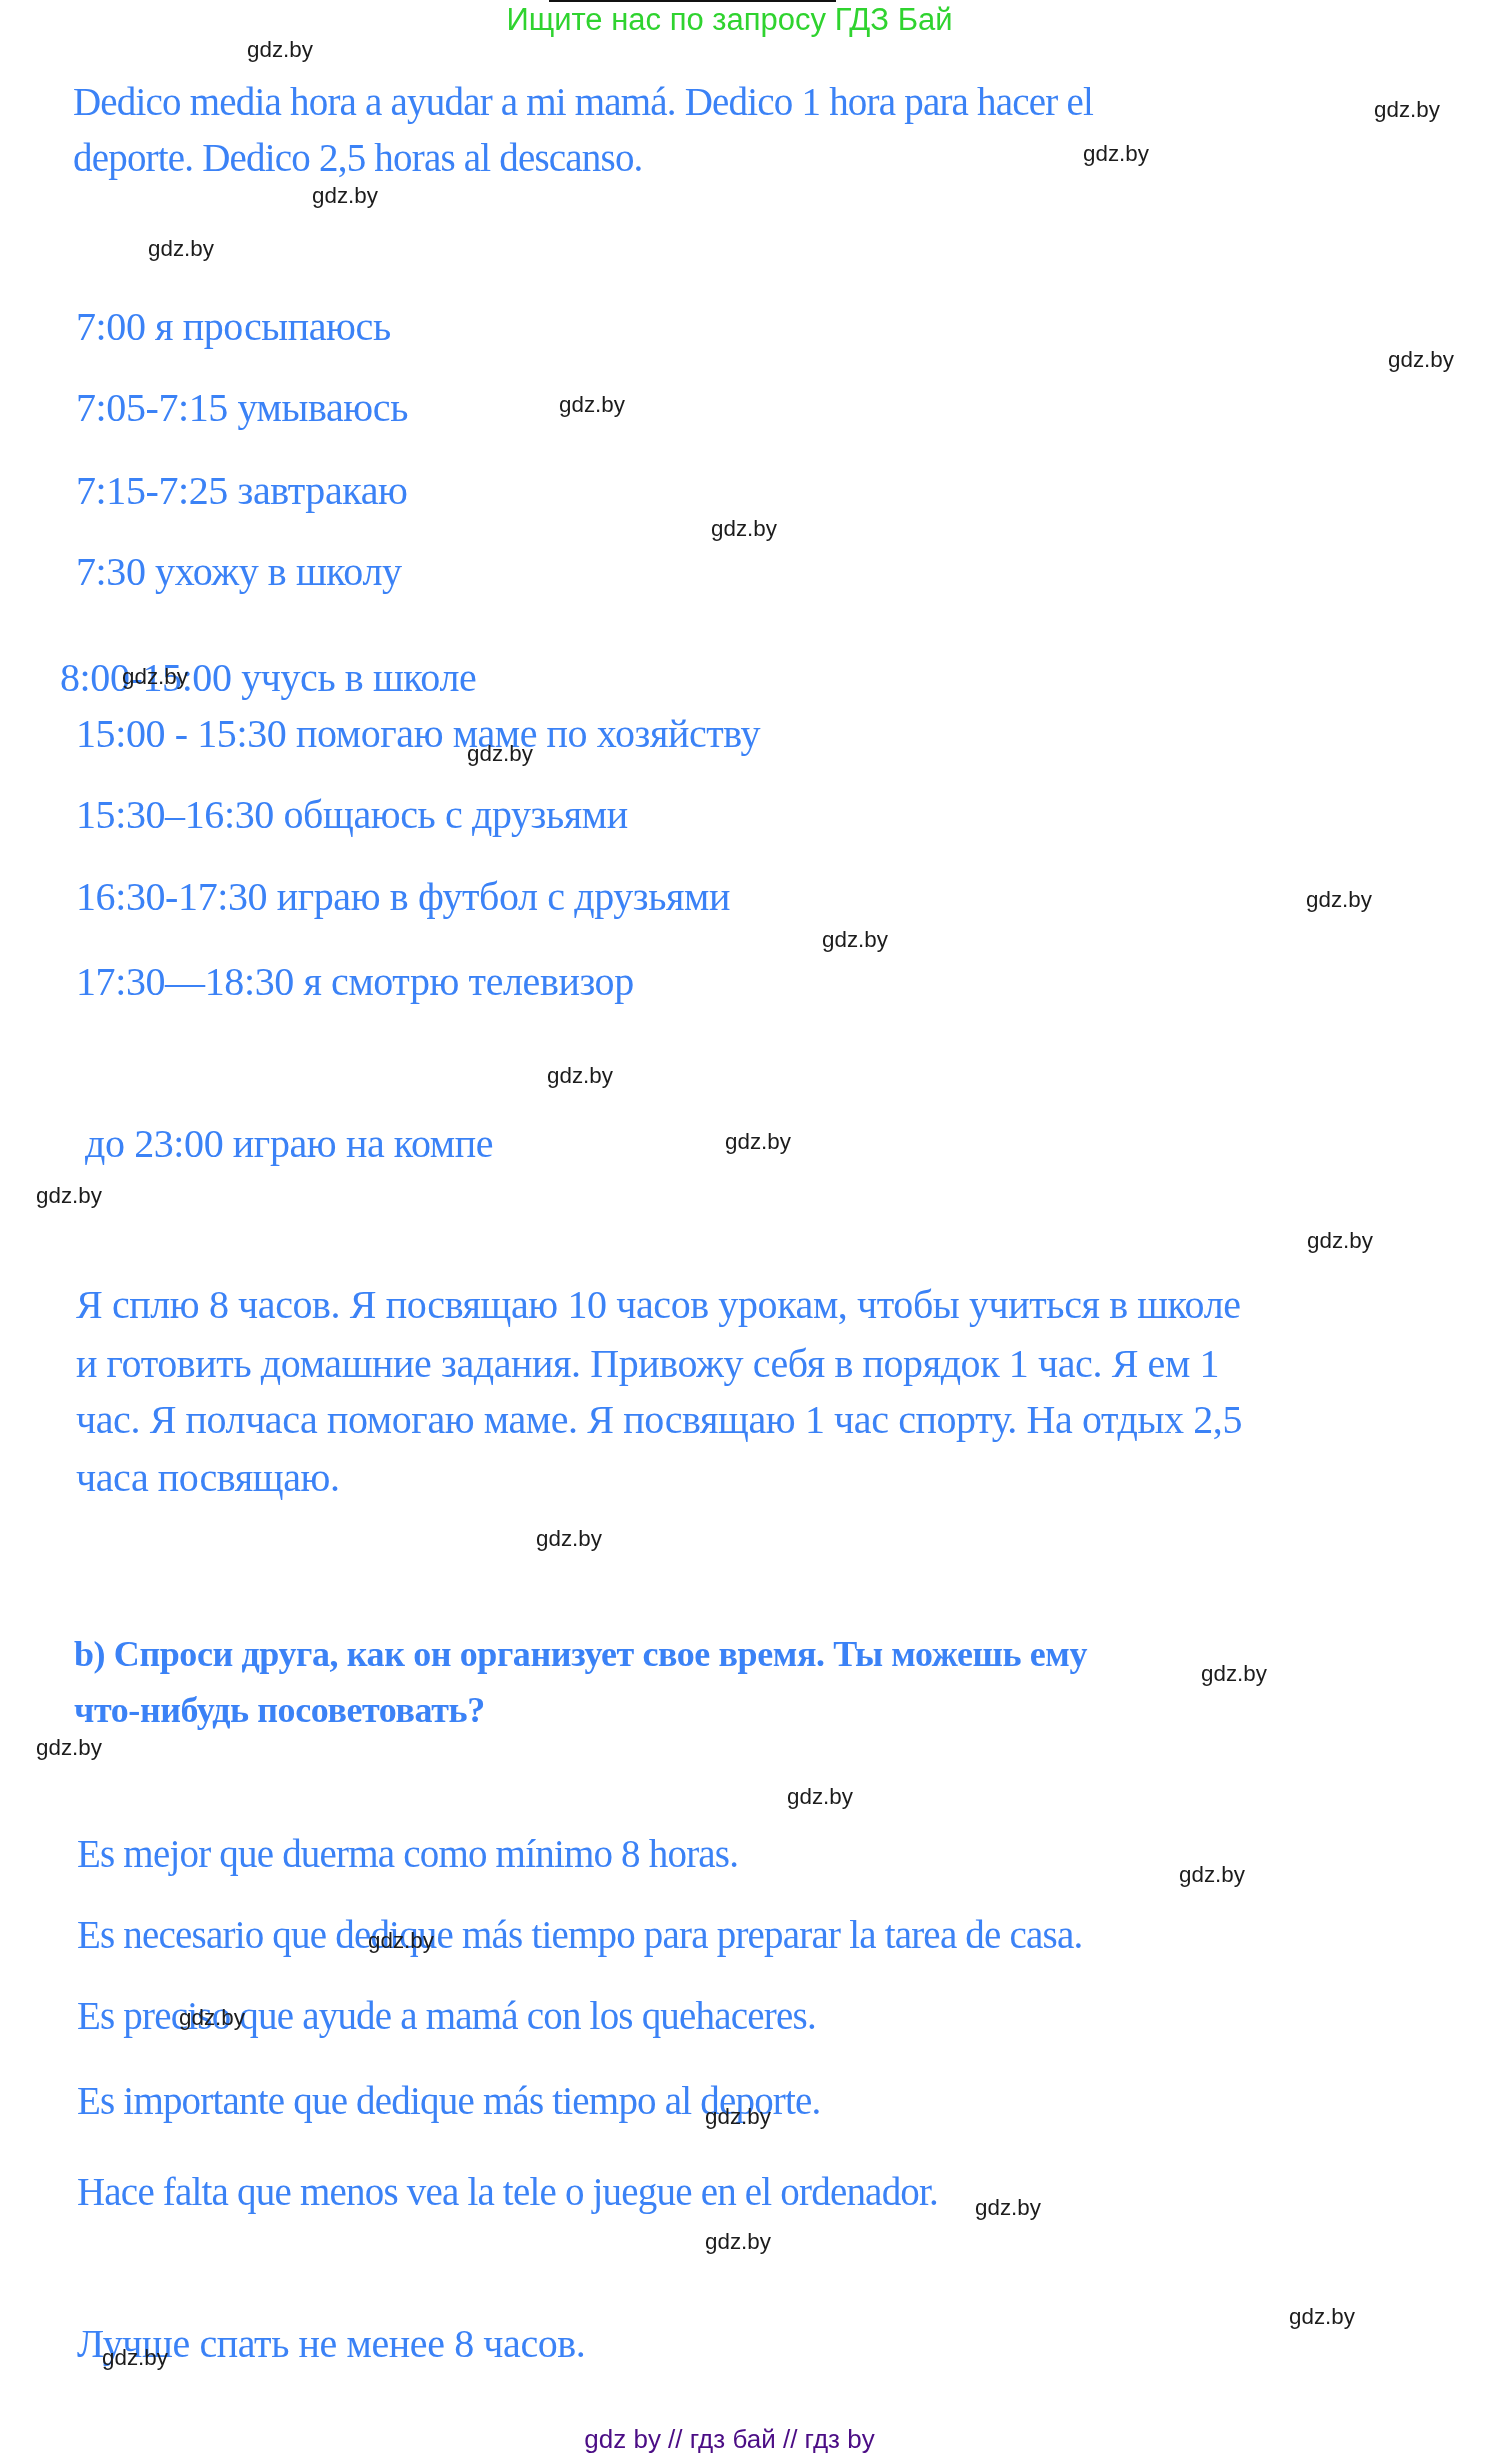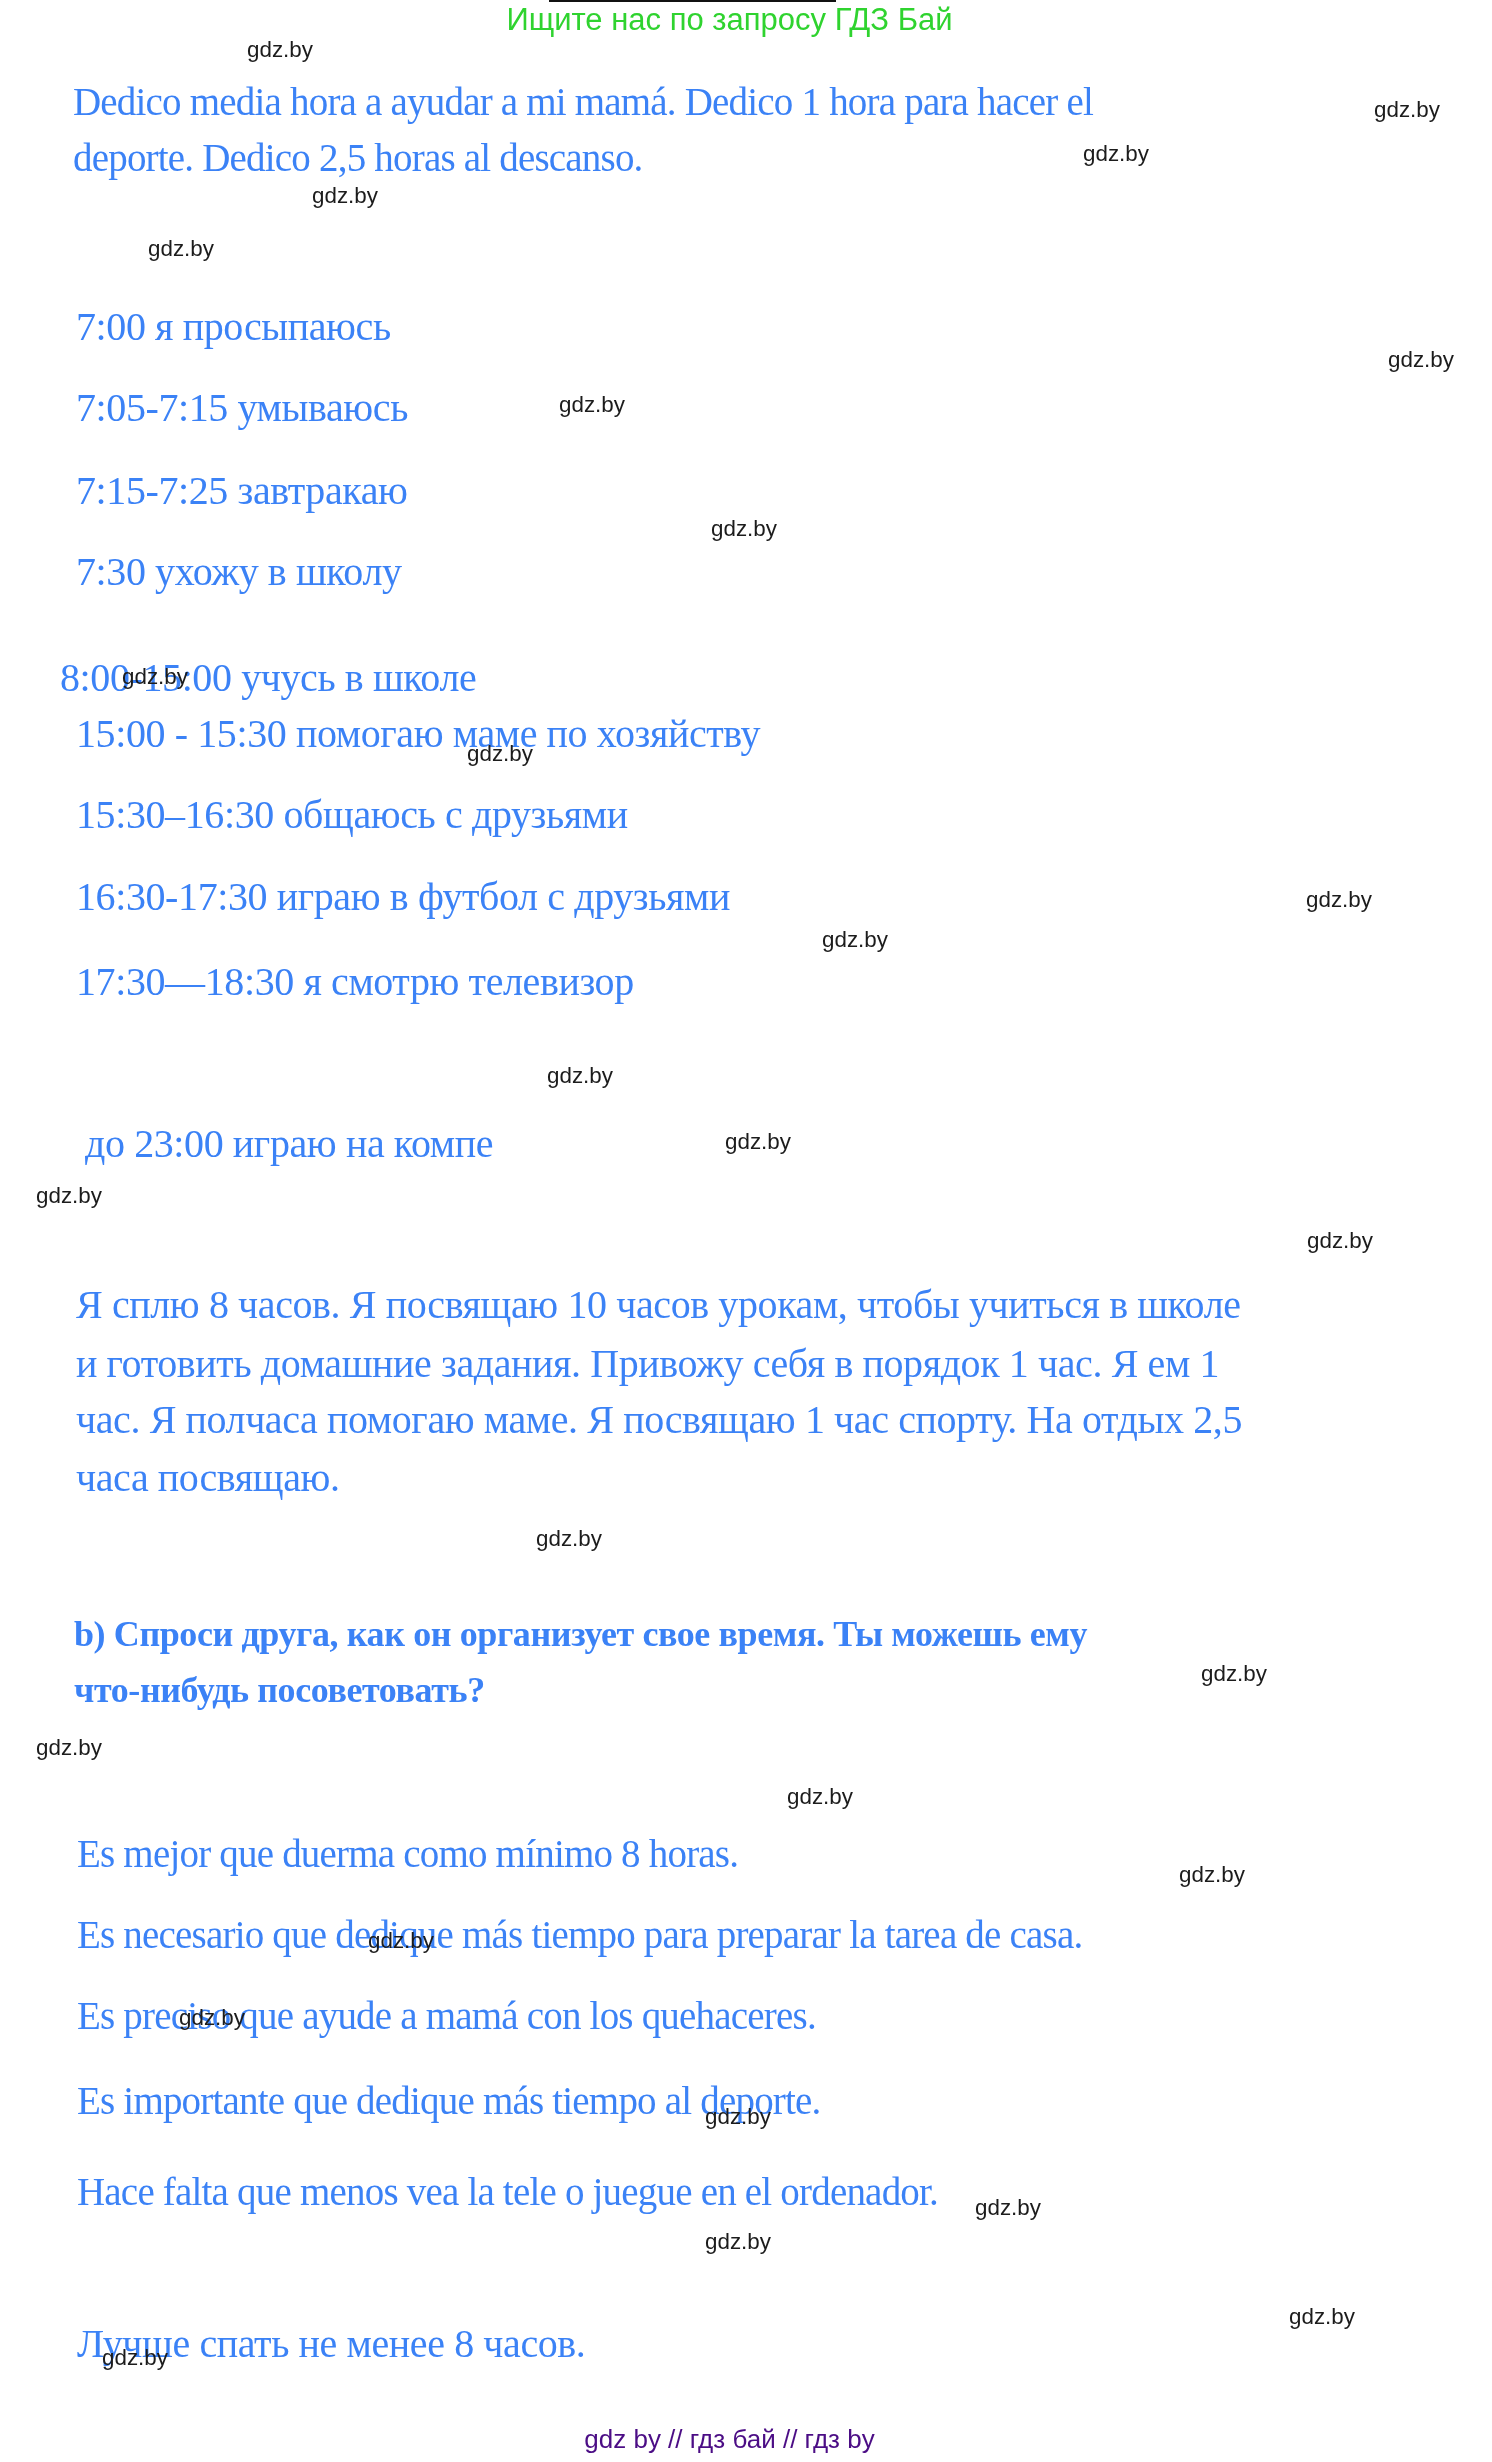--- a/index.html
+++ b/index.html
@@ -14,21 +14,21 @@
   .line {
     position: absolute;
     white-space: nowrap;
     color: #3b82f6;
     font-family: "Liberation Serif", serif;
     font-size: 40px;
     letter-spacing: -0.4px;
     line-height: 1.1;
   }
   .latin { font-size: 39px; letter-spacing: -0.8px; }
-  .boldline { font-weight: bold; font-size: 36px; letter-spacing: -0.4px; }
+  .boldline { font-weight: bold; font-size: 36px; letter-spacing: -0.4px; margin-top: 20px; }
   .wm {
     position: absolute;
     white-space: nowrap;
     font-family: "Liberation Sans", sans-serif;
     font-size: 22.4px;
     color: #1c1c1c;
     line-height: 1;
   }
   .promo {
     position: absolute;

